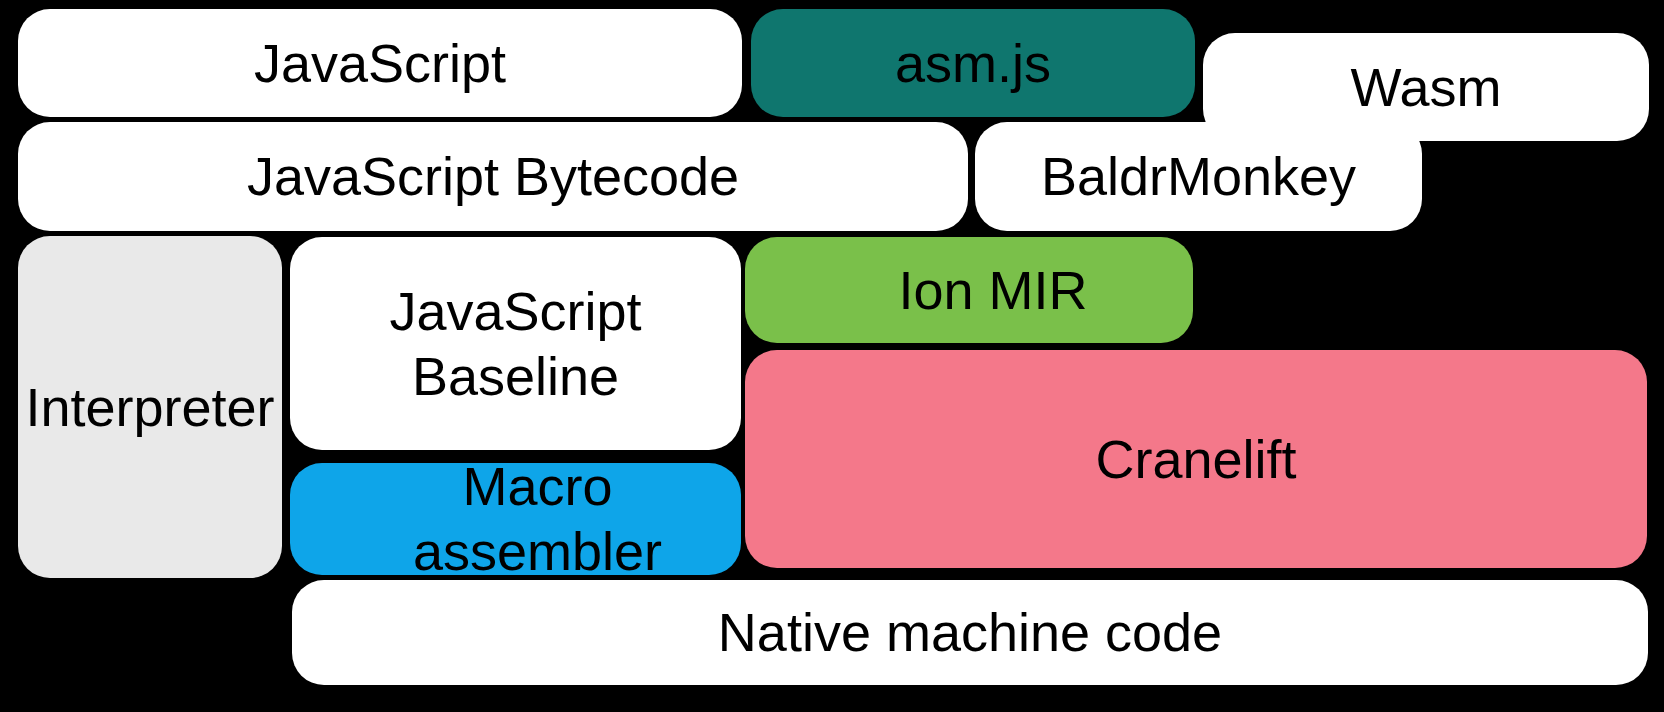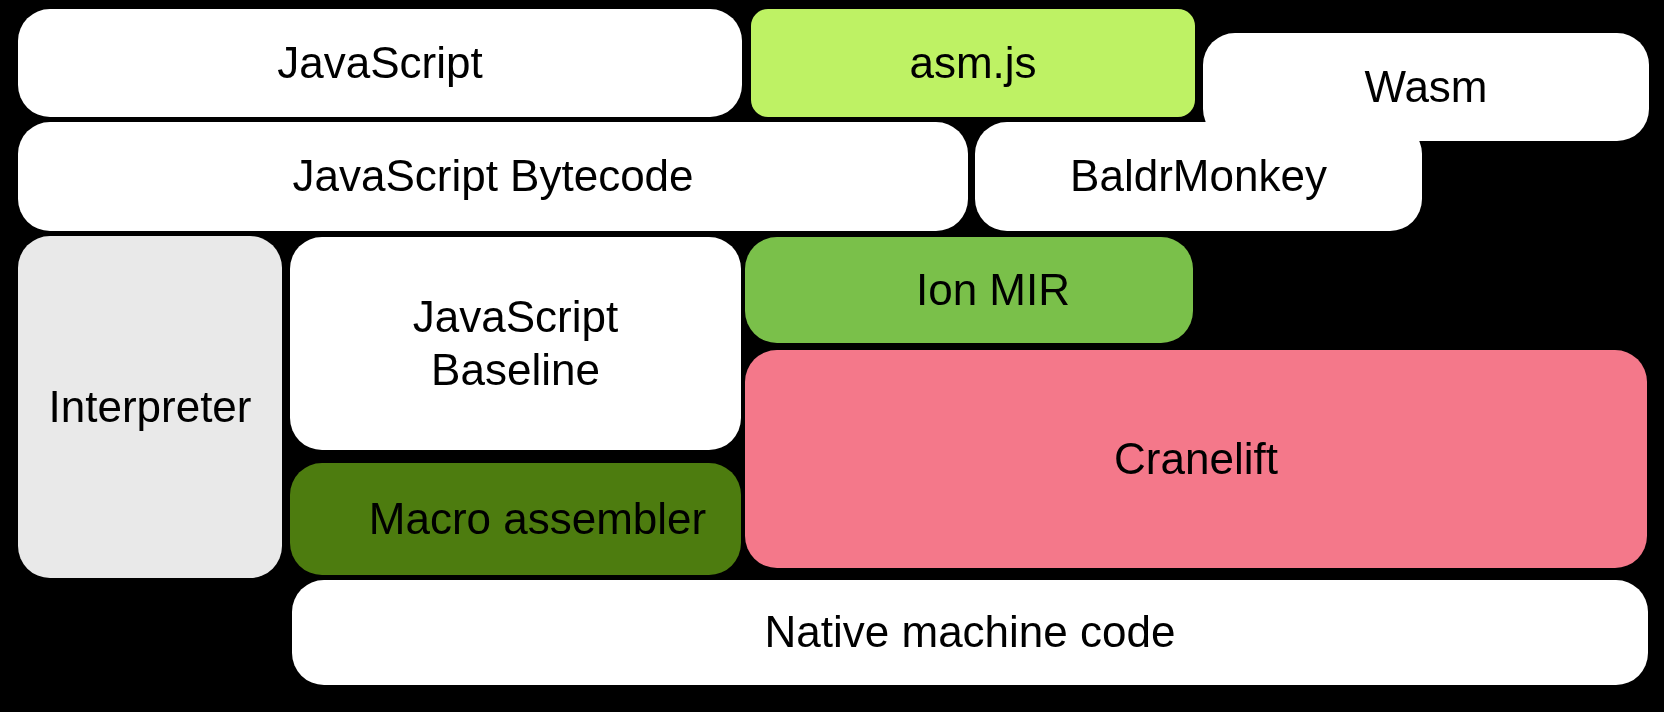--- a/index.html
+++ b/index.html
@@ -17,21 +17,21 @@
   }
   .node {
     position: absolute;
     background: #ffffff;
     border-radius: 32px;
     display: flex;
     align-items: center;
     justify-content: center;
     text-align: center;
     color: #000000;
-    font-size: 44px;
+    font-size: 54px;
     line-height: 1.2;
     box-sizing: border-box;
   }
   .node .label { display: block; }
 
   
   .n-javascript     { left: 18px;   top: 9px;   width: 724px;  height: 108px; }
   .n-asmjs          { left: 751px;  top: 9px;   width: 444px;  height: 108px; }
   .n-wasm           { left: 1203px; top: 9px;   width: 446px;  height: 108px; margin-top: 24px; }
   .n-bytecode       { left: 18px;   top: 122px; width: 950px;  height: 109px; }
@@ -45,21 +45,21 @@
 </style>
 </head>
 <body>
 
 <div class="stage" style="background-color: rgb(0, 0, 0);">
 
   <div class="node n-javascript" style="background-color: rgb(255, 255, 255);">
     <span class="label">JavaScript</span>
   </div>
 
-  <div class="node n-asmjs" style="background-color: #bef264; border-radius: 17px;">
+  <div class="node n-asmjs" style="background-color: #0f766e;">
     <span class="label">asm.js</span>
   </div>
 
   <div class="node n-wasm" style="background-color: rgb(255, 255, 255);">
     <span class="label">Wasm</span>
   </div>
 
   <div class="node n-bytecode" style="background-color: rgb(255, 255, 255);">
     <span class="label">JavaScript Bytecode</span>
   </div>
@@ -78,21 +78,21 @@
   </div>
 
   <div class="node n-ionmir" style="background-color: rgb(122, 192, 74); padding-left: 48px;">
     <span class="label">Ion MIR</span>
   </div>
 
   <div class="node n-cranelift" style="background-color: rgb(244, 120, 138); text-align: right;">
     <span class="label">Cranelift</span>
   </div>
 
-  <div class="node n-macroassembler" style="background-color: #4d7c0f; padding-left: 44px;">
+  <div class="node n-macroassembler" style="background-color: #0ea5e9; padding-left: 44px;">
     <span class="label">Macro assembler</span>
   </div>
 
   <div class="node n-native" style="background-color: rgb(255, 255, 255);">
     <span class="label">Native machine code</span>
   </div>
 
 </div>
 
 </body></html>

